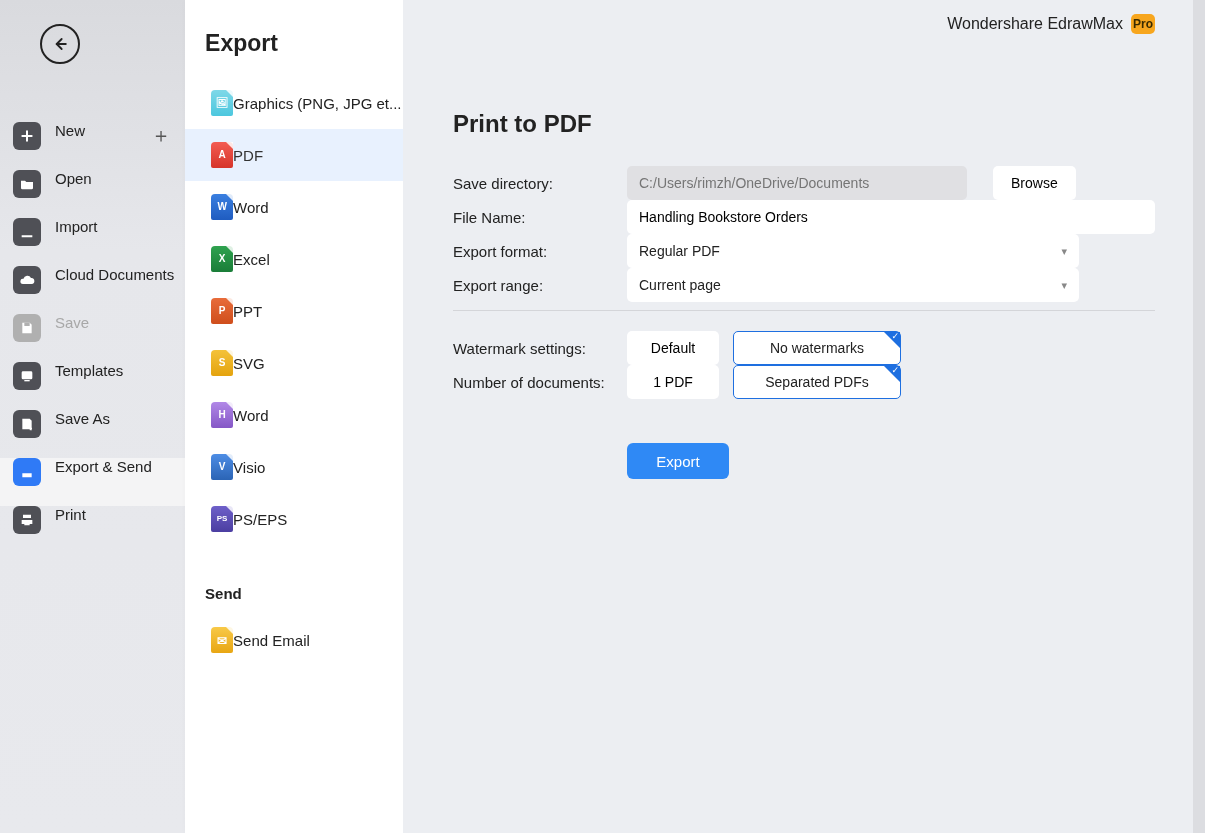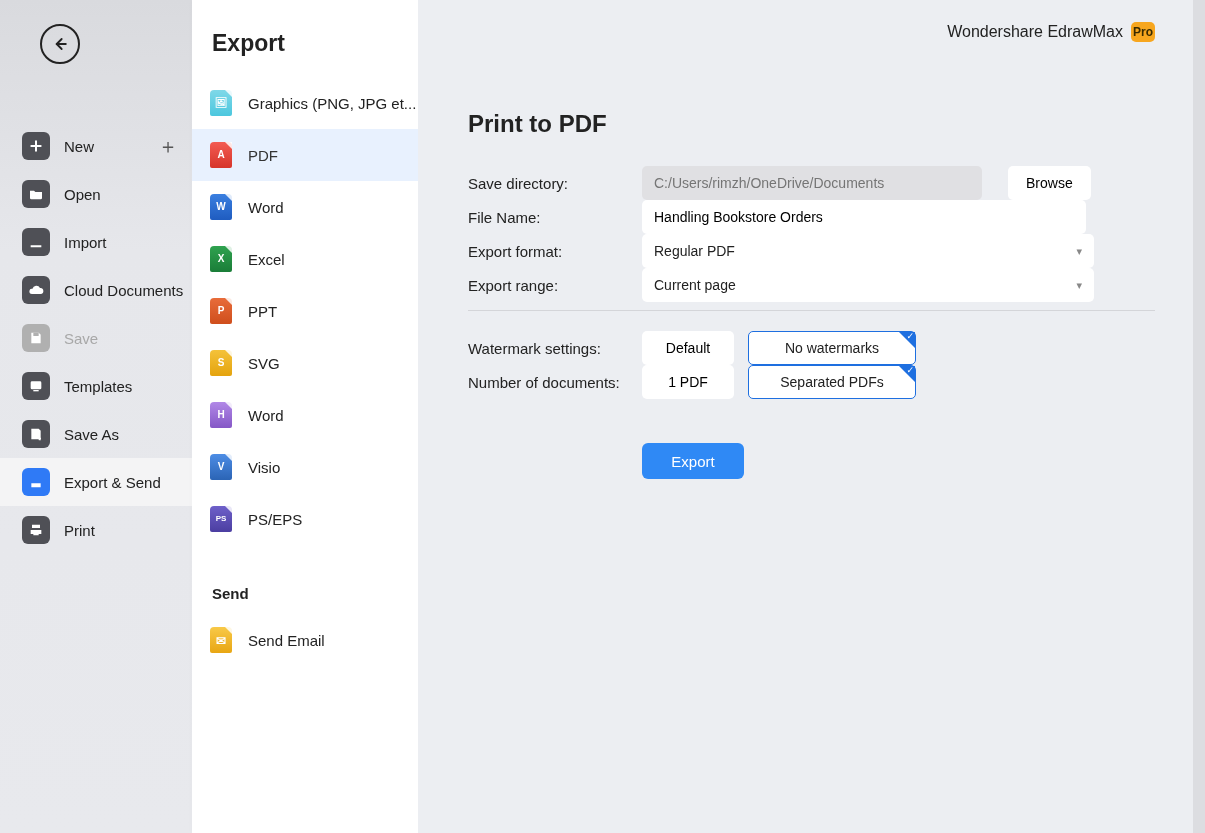--- a/index.html
+++ b/index.html
@@ -23,23 +23,22 @@
   .back-btn {
     width: 40px; height: 40px;
     border: 2px solid #222;
     border-radius: 50%;
     display: flex; align-items: center; justify-content: center;
     margin: 0 0 58px 40px;
     cursor: pointer;
   }
   .nav-item {
     display: flex;
-    align-items: center;
     height: 48px;
-    padding-left: 22px;
+    padding-left: 13px;
     cursor: pointer;
     font-size: 15px;
     gap: 14px;
   }
   .nav-item.disabled { color: #a8a8a8; cursor: default;}
   .nav-item.disabled .nav-icon { background: #b0b0b0; }
   .nav-item.selected { background: #f4f4f5; }
   .nav-icon {
     width: 28px; height: 28px;
     border-radius: 6px;
@@ -69,22 +68,22 @@
   }
   .export-panel h2 {
     font-size: 23px;
     font-weight: 700;
     padding: 0 20px 20px 20px;
   }
   .export-item {
     height: 52px;
     display: flex;
     align-items: center;
-    padding-left: 18px;
-    gap: 16px;
+    padding-left: 26px;
+    gap: 0;
     cursor: pointer;
     font-size: 15px;
   }
   .export-item.selected { background: #e8f1fe; color:#333;}
   .file-icon {
     width: 22px; height: 26px;
     border-radius: 4px 4px 2px 2px;
     position: relative;
     display:inline-block;
     flex-shrink:0;
@@ -121,21 +120,21 @@
 
   
   .main {
     flex: 1;
     background: #eceef2;
     position: relative;
     padding: 0 50px;
   }
   .brand {
     position: absolute;
-    top: 22px; right: 50px;
+    top: 14px; right: 50px;
     display: flex;
     align-items: center;
     gap: 8px;
     font-size: 16px;
     color:#222;
   }
   .pro-badge {
     background: #f7a61e;
     color: #3a2b00;
     font-weight: 700;
@@ -176,21 +175,21 @@
   .browse-btn {
     height: 34px;
     background: #fff;
     border: none;
     border-radius: 5px;
     padding: 0 18px;
     font-size: 14px;
     cursor: pointer;
     margin-left: 12px;
   }
-  .wide-input { width: 444px; }
+  .wide-input { width: 528px; }
   .select-like {
     width: 452px;
     display: flex;
     align-items: center;
     justify-content: space-between;
     cursor: pointer;
   }
   .chev { color:#888; font-size:11px; }
   .divider {
     border: none;

